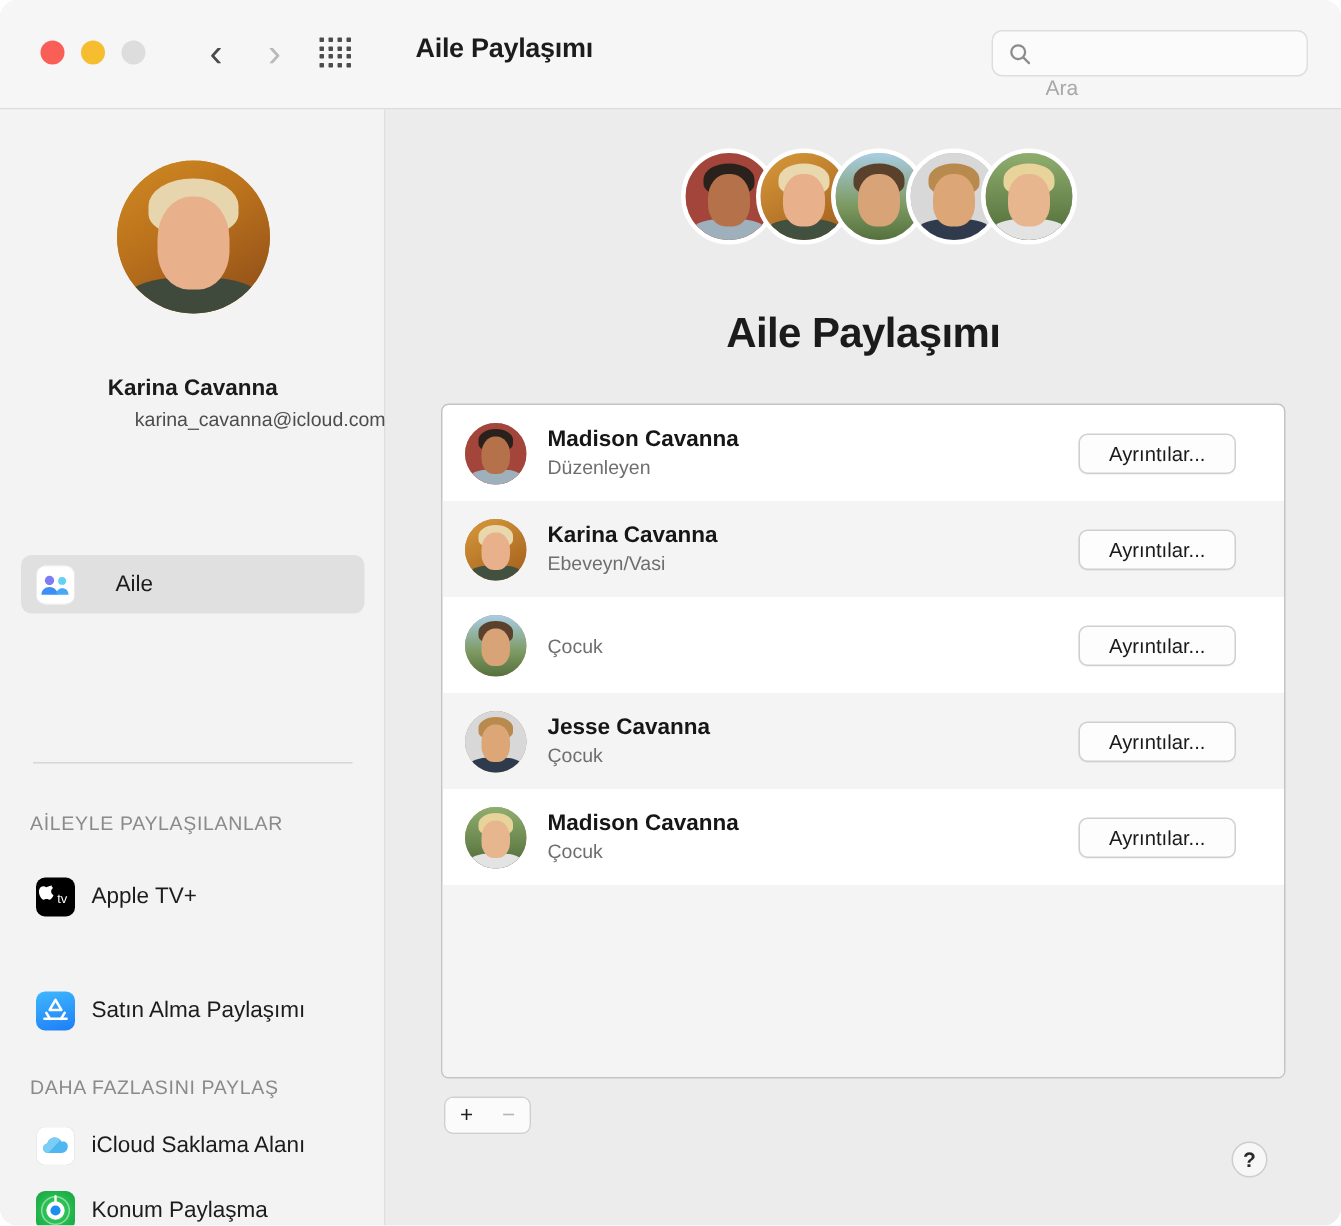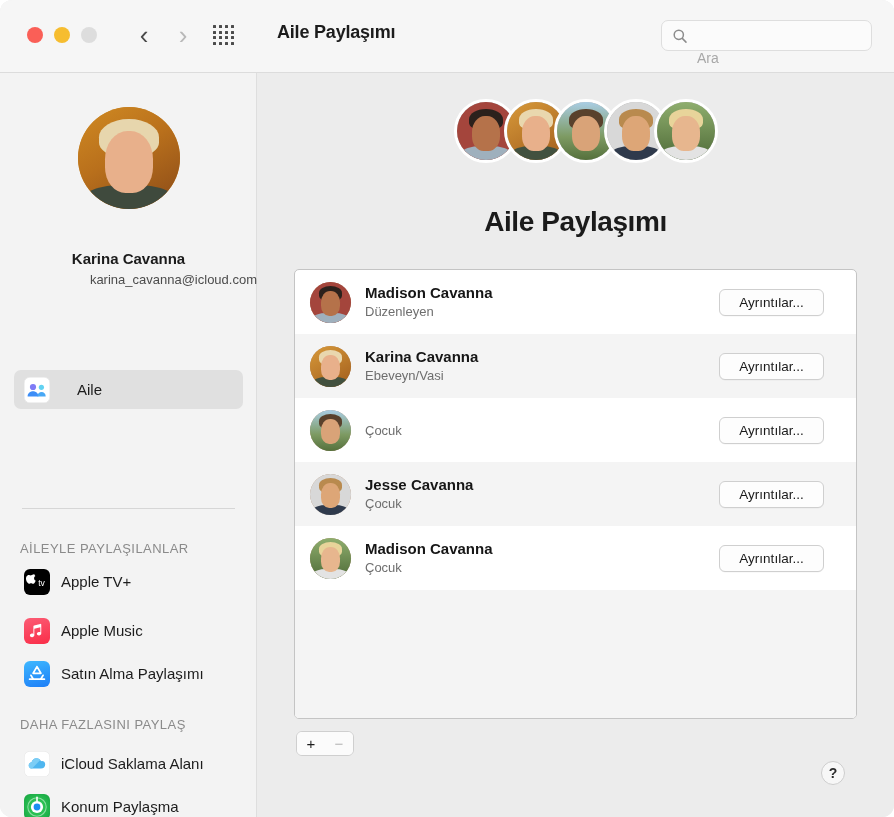--- a/index.html
+++ b/index.html
@@ -454,39 +454,31 @@
           <path d="M13.4 19.5c0-2.6 1.9-4.4 4.2-4.4s4.1 1.8 4.1 4.4z" fill="#49a8f5"></path>
         </svg>
       </span>
       <span class="lbl">Aile</span>
     </div>
 
     <div id="divider"></div>
 
     <div class="side-head" style="top:468px">AİLEYLE PAYLAŞILANLAR</div>
 
-    <div class="side-row" style="top:489px">
+    <div class="side-row" style="top:505px">
       <span class="ico ico-appletv">
         <svg viewBox="0 0 26 26" width="26" height="26">
           <path d="M9.6 8.1c.6-.75 1-1.75.9-2.8-.88.04-1.95.6-2.58 1.35-.56.65-1.05 1.7-.92 2.7 1 .08 2-.5 2.6-1.25z" fill="#fff"></path>
           <path d="M13.1 18.7c-.63.92-1.29 1.83-2.33 1.85-1.02.02-1.35-.6-2.52-.6-1.17 0-1.53.58-2.5.62-1 .04-1.76-.99-2.4-1.9-1.3-1.88-2.3-5.32-.96-7.65.66-1.15 1.85-1.89 3.14-1.91 1-.02 1.93.67 2.54.67.6 0 1.74-.83 2.93-.71.5.02 1.9.2 2.8 1.52-.07.05-1.67.98-1.65 2.92.02 2.32 2.03 3.09 2.05 3.1-.02.05-.32 1.1-1.06 2.09z" fill="#fff" transform="translate(0.6,-1.2) scale(0.78)"></path>
           <text x="14.2" y="17.3" font-family="Liberation Sans, sans-serif" font-size="8.6" font-weight="500" fill="#fff">tv</text>
         </svg>
       </span>
       <span class="lbl">Apple TV+</span>
     </div>
 
-    <div class="side-row" style="top:538px">
-      <span class="ico ico-music">
-        <svg viewBox="0 0 26 26" width="26" height="26">
-          <path d="M17.2 5.8 10.1 7.4c-.45.1-.7.42-.7.88v7.6c-.42-.24-.93-.35-1.5-.27-1.22.17-2.1 1.1-1.97 2.07.13.97 1.22 1.62 2.44 1.45 1.12-.16 1.95-.95 1.96-1.84V10.7l6-1.36v4.86c-.42-.24-.93-.35-1.5-.27-1.22.17-2.1 1.1-1.97 2.07.13.97 1.22 1.62 2.44 1.45 1.12-.16 1.95-.95 1.96-1.84V6.62c0-.6-.37-.94-1.06-.82z" fill="#fff"></path>
-        </svg>
-      </span>
-      <span class="lbl">Apple Music</span>
-    </div>
 
     <div class="side-row" style="top:581px">
       <span class="ico ico-appstore">
         <svg viewBox="0 0 26 26" width="26" height="26">
           <path d="M13 5.6 9.1 12.3h7.8z" fill="none" stroke="#fff" stroke-width="1.7" stroke-linejoin="round"></path>
           <path d="M5.6 18.2h14.8" stroke="#fff" stroke-width="1.7" stroke-linecap="round"></path>
           <path d="M9.3 18.2 6.9 14.3M16.7 18.2l2.4-3.9" stroke="#fff" stroke-width="1.7" stroke-linecap="round"></path>
         </svg>
       </span>
       <span class="lbl">Satın Alma Paylaşımı</span>

